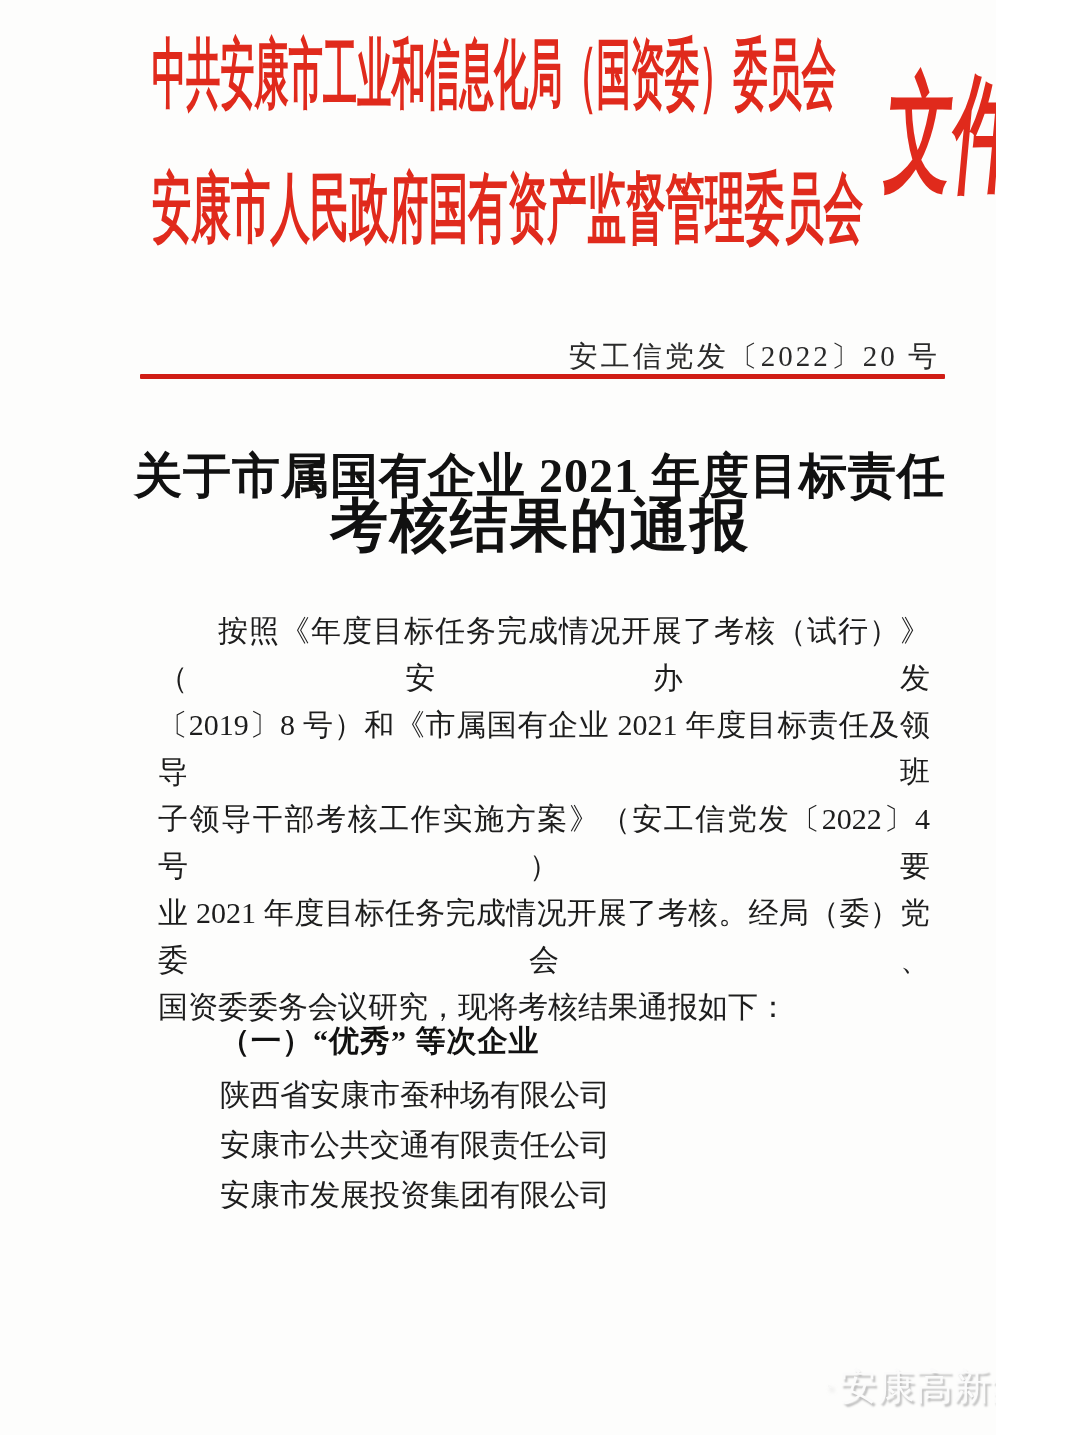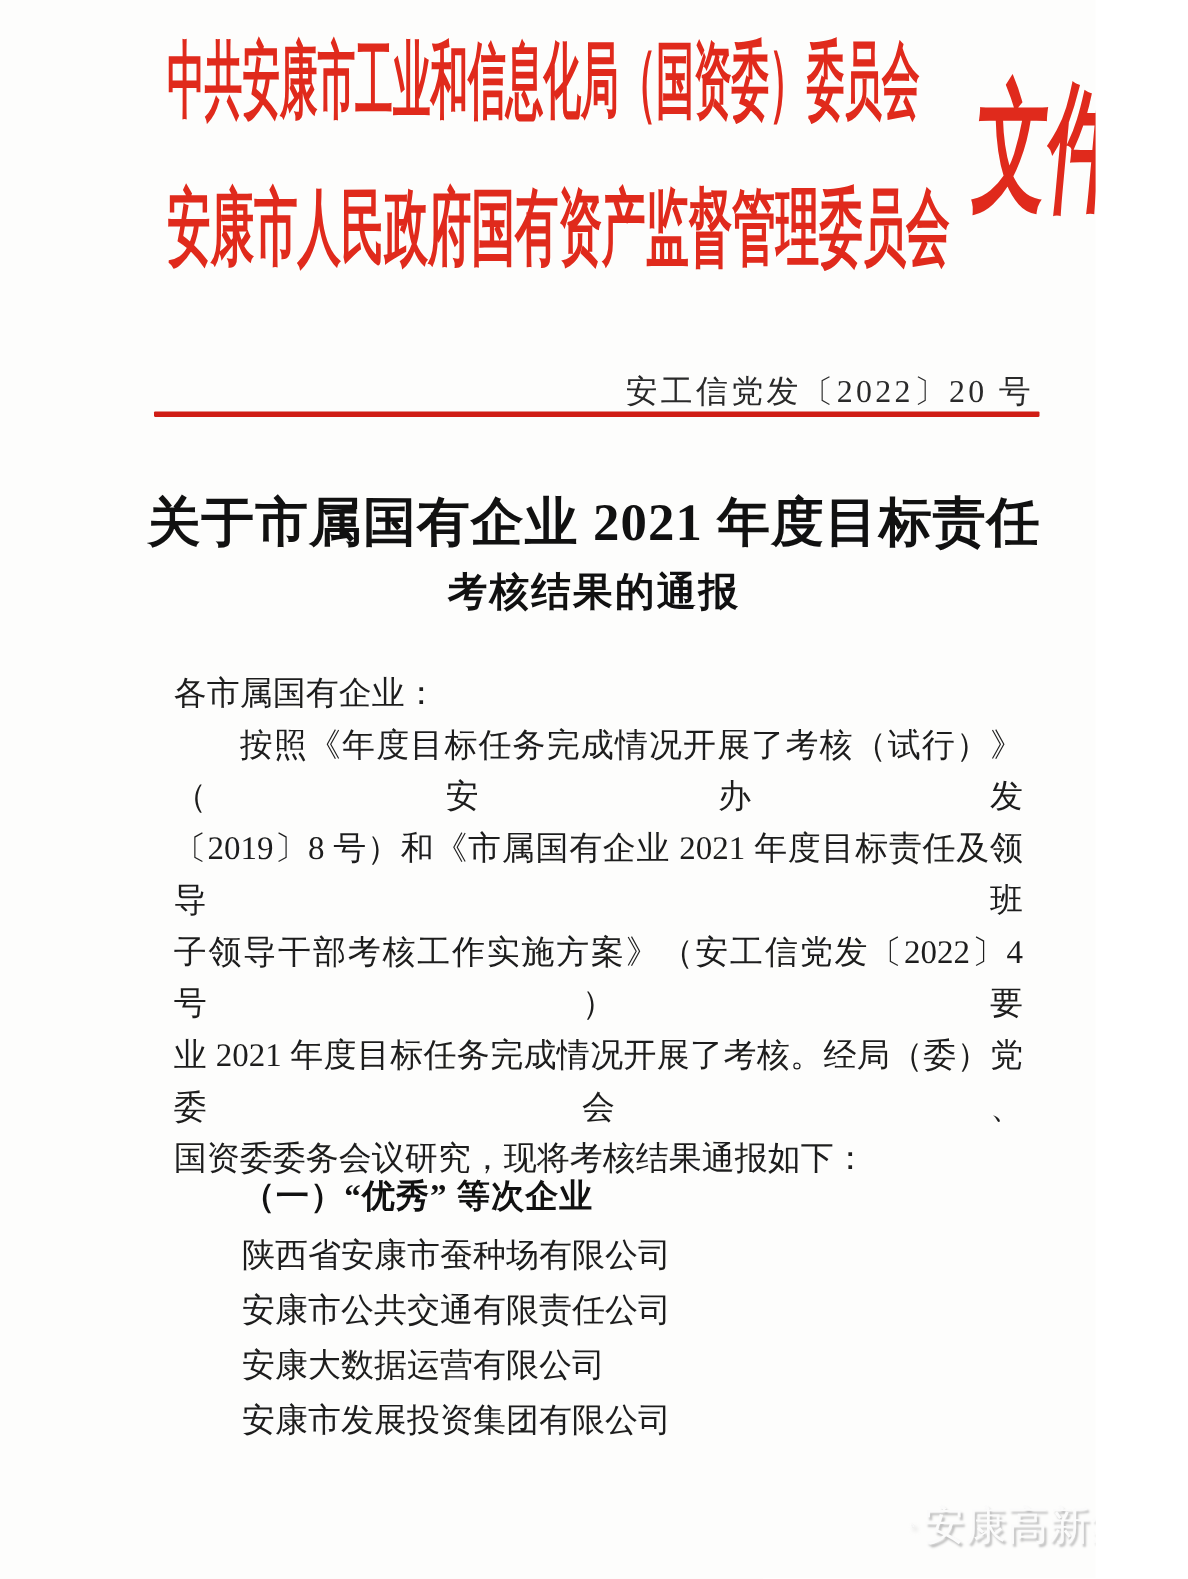--- a/index.html
+++ b/index.html
@@ -29,21 +29,21 @@
     text-align:right;font-size:29px;line-height:32px;letter-spacing:3px;color:#2a2a2a;
   }
   .red-rule{
     position:absolute;left:140px;top:374px;width:805px;height:5px;
     background:#d01d15;border-radius:1px;
   }
   
   .doc-title{position:absolute;left:75px;top:452px;width:930px;text-align:center;
     font-weight:bold;color:#111;}
   .doc-title .t1{font-size:48px;line-height:48px;letter-spacing:1px;}
-  .doc-title .t2{font-size:36px;line-height:48px;letter-spacing:2px;margin-top:14px;}
+  .doc-title .t2{font-size:58px;line-height:48px;letter-spacing:2px;margin-top:2px;}
   
   .body-text{
     position:absolute;left:158px;top:607px;width:772px;
     font-size:30px;line-height:47px;color:#1d1d1d;
   }
   .body-text .ln{white-space:nowrap;}
   .body-text .jl{white-space:normal;text-align:justify;text-align-last:justify;}
   .indent{text-indent:60px;}
   .sec-heading{
     font-weight:bold;color:#111;margin-top:-12px;line-height:46px;
@@ -74,34 +74,32 @@
 
   <div class="doc-number">安工信党发〔2022〕20 号</div>
   <div class="red-rule"></div>
 
   <div class="doc-title">
     <div class="t1">关于市属国有企业 2021 年度目标责任</div>
     <div class="t2">考核结果的通报</div>
   </div>
 
   <div class="body-text">
-    <div class="ln">各市属国有企业：</div>
 
     <div class="jl indent">按照《年度目标任务完成情况开展了考核（试行）》（安办发</div>
     <div class="jl">〔2019〕8 号）和《市属国有企业 2021 年度目标责任及领导班</div>
     <div class="jl">子领导干部考核工作实施方案》（安工信党发〔2022〕4 号）要</div>
     <div class="jl">业 2021 年度目标任务完成情况开展了考核。经局（委）党委会、</div>
     <div class="ln">国资委委务会议研究，现将考核结果通报如下：</div>
 
     <div class="sec-heading">（一）“优秀” 等次企业</div>
 
     <div class="companies">
       <div class="company">陕西省安康市蚕种场有限公司</div>
       <div class="company">安康市公共交通有限责任公司</div>
-      <div class="company">安康大数据运营有限公司</div>
       <div class="company">安康市发展投资集团有限公司</div>
 
     </div>
   </div>
 
   <div class="watermark">
     <svg class="wm-icon" viewBox="0 0 60 56" xmlns="http://www.w3.org/2000/svg">
       <g fill="#ffffff" stroke="#dedede" stroke-width="2">
         <circle cx="17" cy="13" r="11.5"></circle>
         <path d="M9 22 L6 29 L14 24 Z" stroke-linejoin="round"></path>

